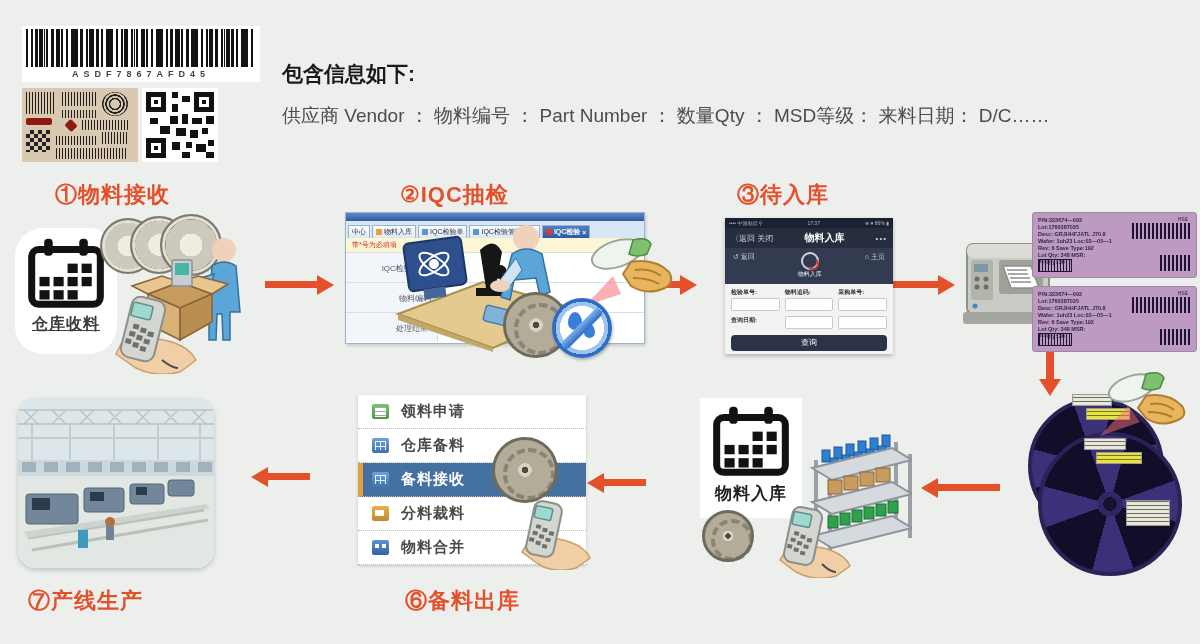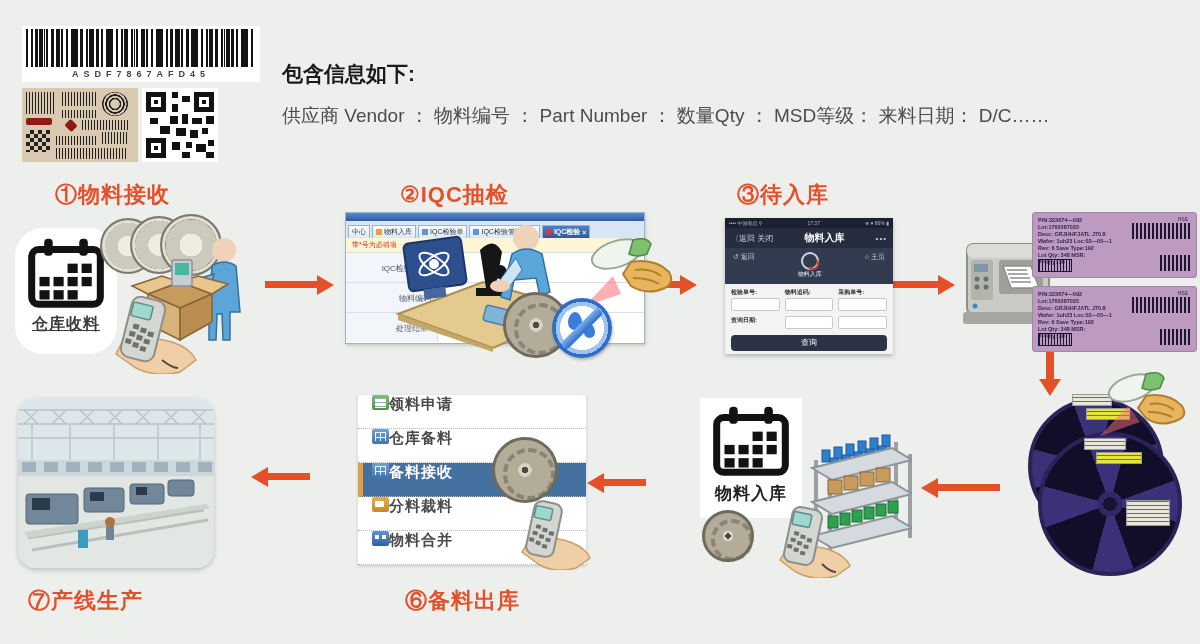--- a/index.html
+++ b/index.html
@@ -120,21 +120,21 @@
   .reel-lab { position:absolute; background:#e9e7d8; border:1px solid #999;
       background-image:repeating-linear-gradient(0deg,transparent 0 3px,#6c6c6c 3px 4px); }
   .reel-lab.yellow { background-color:#e6e23e; background-image:repeating-linear-gradient(0deg,transparent 0 3px,#77722a 3px 4px); }
 
   
   .s5-card { position:absolute; left:700px; top:398px; width:102px; height:120px; background:#fff; text-align:center; padding-top:6px; }
   .s5-card .cap { font-size:17px; font-weight:bold; color:#222; letter-spacing:1px; }
 
   
   .menu { position:absolute; left:358px; top:395px; width:228px; background:#fff; box-shadow:0 1px 3px rgba(0,0,0,.18); }
-  .menu-row { display:flex; height:34px; padding-left:14px; gap:0;
+  .menu-row { display:flex; align-items:center; height:34px; padding-left:14px; gap:12px;
       border-bottom:1px dotted #b9b9b9; background:#fff; }
   .menu-row .mi { width:17px; height:15px; border-radius:2px; position:relative; }
   .menu-row .ml { font-size:15px; font-weight:bold; color:#4a4a4a; letter-spacing:1px; }
   .menu-row.sel { background:#44719f; border-left:5px solid #e2a13c; padding-left:9px; }
   .menu-row.sel .ml { color:#fff; }
   .mi-grid { background:linear-gradient(#6fa3d8,#3f74ad); }
   .mi-grid::after { content:""; position:absolute; inset:3px;
       background-image:linear-gradient(#fff 1px,transparent 1px),linear-gradient(90deg,#fff 1px,transparent 1px);
       background-size:5px 5px; opacity:.9; }
   .mi-cal { background:linear-gradient(#7cc26b,#4e9740); }

